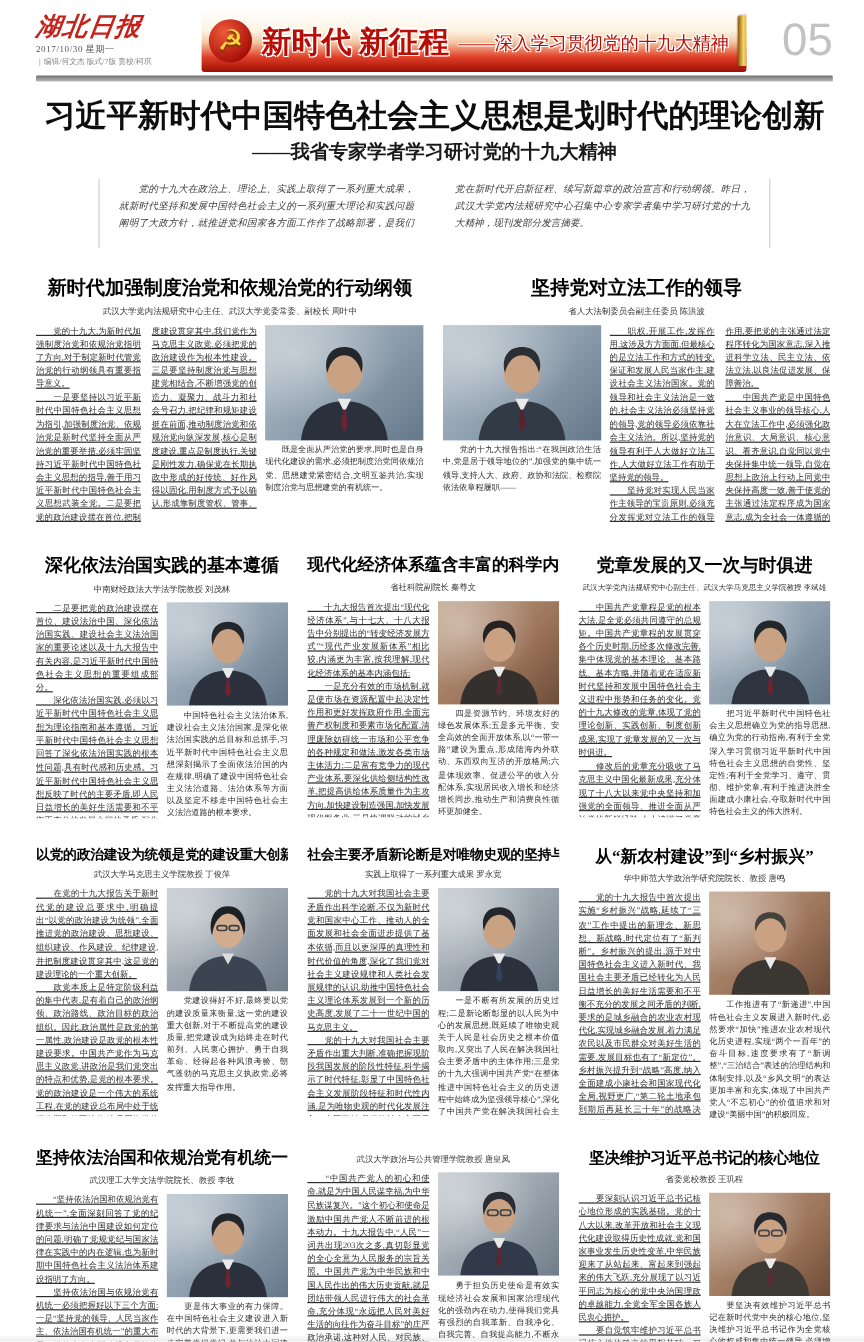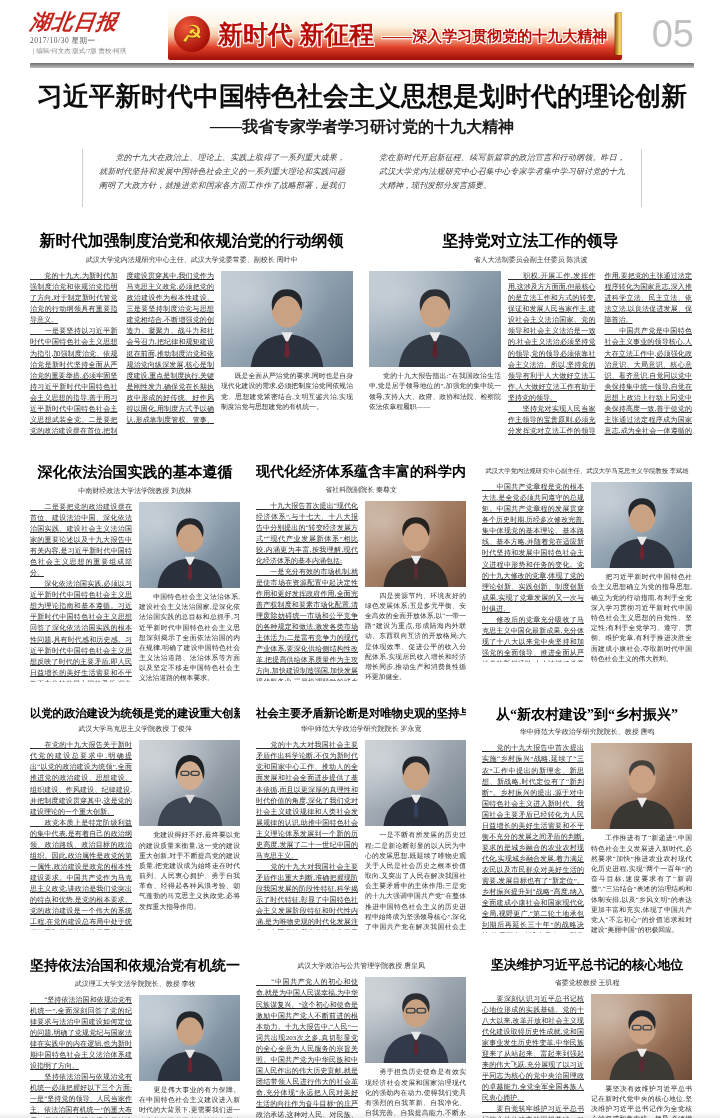--- a/index.html
+++ b/index.html
@@ -23,21 +23,21 @@
 
   .banner { flex:1; position:relative; display:flex; align-items:center; gap:8px;
             padding:0 6px; overflow:hidden; border-radius:2px;
             background:linear-gradient(to bottom,#ffffff 0%,#fdf3e2 34%,#f4c9a6 52%,#e04028 76%,#9c0e05 100%); }
   .emblem { width:36px; height:36px; border-radius:50%; flex:0 0 auto;
             background:radial-gradient(circle at 35% 30%,#ef5a3c,#a60f06 75%);
             color:#ffd83d; font-size:24px; line-height:36px; text-align:center;
             font-family:"DejaVu Sans",sans-serif; text-shadow:0 1px 1px #7a3c00; }
   .slogan-main { font-size:25px; font-weight:900; color:#b80d05; white-space:nowrap;
                  text-shadow:1px 1px 0 #fff, -1px -1px 0 #fff, 1px -1px 0 #fff, -1px 1px 0 #fff; }
-  .slogan-sub { font-size:15px; font-weight:700; color:#b80d05; white-space:nowrap; margin-top:4px;
+  .slogan-sub { font-size:15px; font-weight:400; color:#b80d05; white-space:nowrap; margin-top:4px;
                 text-shadow:1px 1px 0 #ffffff,-1px -1px 0 #ffffff,1px -1px 0 #fff,-1px 1px 0 #fff; }
   .pillar { margin-left:auto; width:10px; height:42px; flex:0 0 auto;
             background:linear-gradient(to right,#8a5a10,#f7d464 45%,#c89020);
             border-radius:2px 2px 1px 1px; box-shadow:0 0 0 1px rgba(120,30,10,.35); }
   .pagenum { width:62px; text-align:right; font-family:"Liberation Sans","DejaVu Sans",sans-serif;
              font-size:38px; font-weight:400; color:#c2c2c2; line-height:52px; }
   .hdr-rule { height:5px; margin-top:3px;
               background:linear-gradient(to bottom,#6f6f6f,#bdbdbd); border-radius:1px; }
 
   
@@ -210,20 +210,21 @@
               <path d="M45 47 L50 57 L55 47 Z" fill="#ececec"></path>
               <path d="M49 55 L51 55 L52.5 67 L50 71 L47.5 67 Z" fill="#5a2a33"></path>
             </svg>
           </div>
           <figcaption class="a-cap">　　四是资源节约、环境友好的绿色发展体系;五是多元平衡、安全高效的全面开放体系,以“一带一路”建设为重点,形成陆海内外联动、东西双向互济的开放格局;六是体现效率、促进公平的收入分配体系,实现居民收入增长和经济增长同步,推动生产和消费良性循环更加健全。</figcaption>
         </figure>
       </div>
     </section>
 
     <section class="article">
+      <h2 class="a-title t15">党章发展的又一次与时俱进</h2>
       <div class="a-byline bl-sm">武汉大学党内法规研究中心副主任、武汉大学马克思主义学院教授 李斌雄</div>
       <div class="a-content">
         <div class="a-body">　　中国共产党章程是党的根本大法,是全党必须共同遵守的总规矩。中国共产党章程的发展贯穿各个历史时期,历经多次修改完善,集中体现党的基本理论、基本路线、基本方略,并随着党在适应新时代坚持和发展中国特色社会主义进程中形势和任务的变化。党的十九大修改的党章,体现了党的理论创新、实践创新、制度创新成果,实现了党章发展的又一次与时俱进。
 　　修改后的党章充分吸收了马克思主义中国化最新成果,充分体现了十八大以来党中央坚持和加强党的全面领导、推进全面从严治党的新鲜经验,人人读懂了党章与时代发展变化的必然性,对于统一全党思想、凝聚全党力量,具有十分重大的意义。</div>
         <figure class="a-figure">
           <div class="photo tone-blue">
             <svg viewBox="0 0 100 78">
               <ellipse cx="50" cy="27" rx="13.5" ry="16" fill="#c9a284"></ellipse>
               <path d="M50 9 C37 9 35 21 37.5 28 C39.5 19 45 15 50 15 C55 15 60.5 19 62.5 28 C65 21 63 9 50 9 Z" fill="#23272b"></path>
               <path d="M18 78 C20 58 33 49 50 49 C67 49 80 58 82 78 Z" fill="#2d3440"></path>
@@ -256,21 +257,21 @@
               <path d="M45 47 L50 56 L55 47 Z" fill="#dcdcdc"></path>
             </svg>
           </div>
           <figcaption class="a-cap">　　党建设得好不好,最终要以党的建设质量来衡量,这一党的建设重大创新,对于不断提高党的建设质量,把党建设成为始终走在时代前列、人民衷心拥护、勇于自我革命、经得起各种风浪考验、朝气蓬勃的马克思主义执政党,必将发挥重大指导作用。</figcaption>
         </figure>
       </div>
     </section>
 
     <section class="article">
       <h2 class="a-title t11">社会主要矛盾新论断是对唯物史观的坚持与发展</h2>
-      <div class="a-byline">华中师范大学政治学研究院院长 罗永宽</div>
+      <div class="a-byline">实践上取得了一系列重大成果 罗永宽</div>
       <div class="a-content">
         <div class="a-body">　　党的十九大对我国社会主要矛盾作出科学论断,不仅为新时代党和国家中心工作、推动人的全面发展和社会全面进步提供了基本依循,而且以更深厚的真理性和时代价值的角度,深化了我们党对社会主义建设规律和人类社会发展规律的认识,助推中国特色社会主义理论体系发展到一个新的历史高度,发展了二十一世纪中国的马克思主义。
 　　党的十九大对我国社会主要矛盾作出重大判断,准确把握现阶段我国发展的阶段性特征,科学揭示了时代特征,彰显了中国特色社会主义发展阶段特征和时代性内涵,是为唯物史观的时代化发展注入了中国贡献,我党将社会主要矛盾的新判断和发展了马克思主义矛盾学说,从三个维度体现了唯物史观的当代价值:一是社会生产和发展状况的变化与判断,揭示了我国现时社会主义初级阶段的转变。</div>
         <figure class="a-figure">
           <div class="photo tone-gray">
             <svg viewBox="0 0 100 78">
               <ellipse cx="50" cy="27" rx="13.5" ry="16" fill="#c9a284"></ellipse>
               <path d="M50 9 C37 9 35 21 37.5 28 C39.5 19 45 15 50 15 C55 15 60.5 19 62.5 28 C65 21 63 9 50 9 Z" fill="#23272b"></path>
               <path d="M18 78 C20 58 33 49 50 49 C67 49 80 58 82 78 Z" fill="#2a313d"></path>
               <path d="M45 47 L50 57 L55 47 Z" fill="#e9e9e9"></path>

